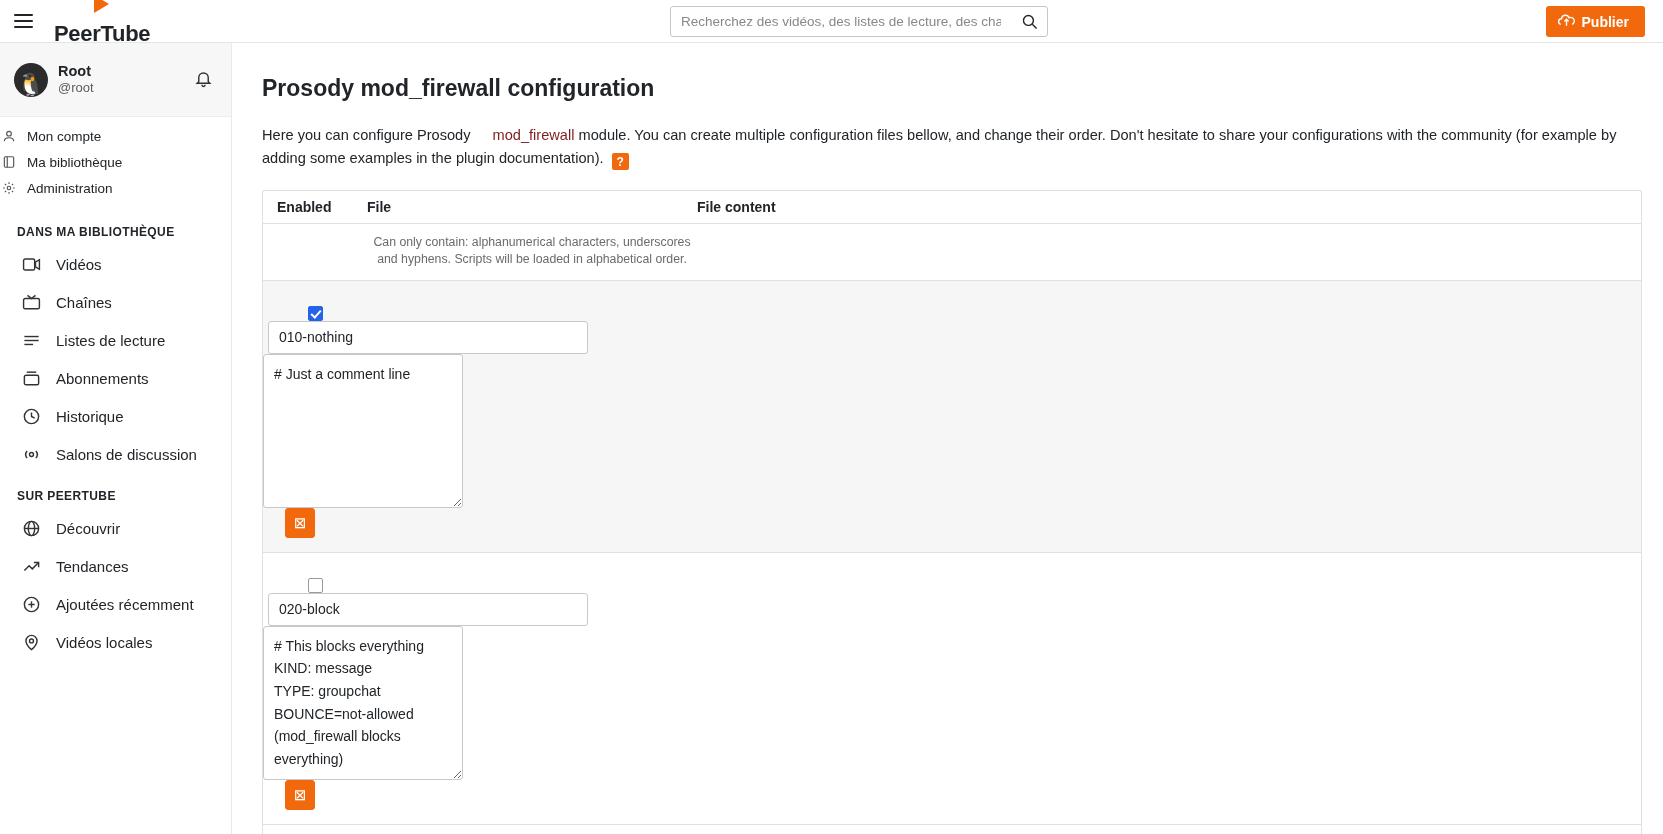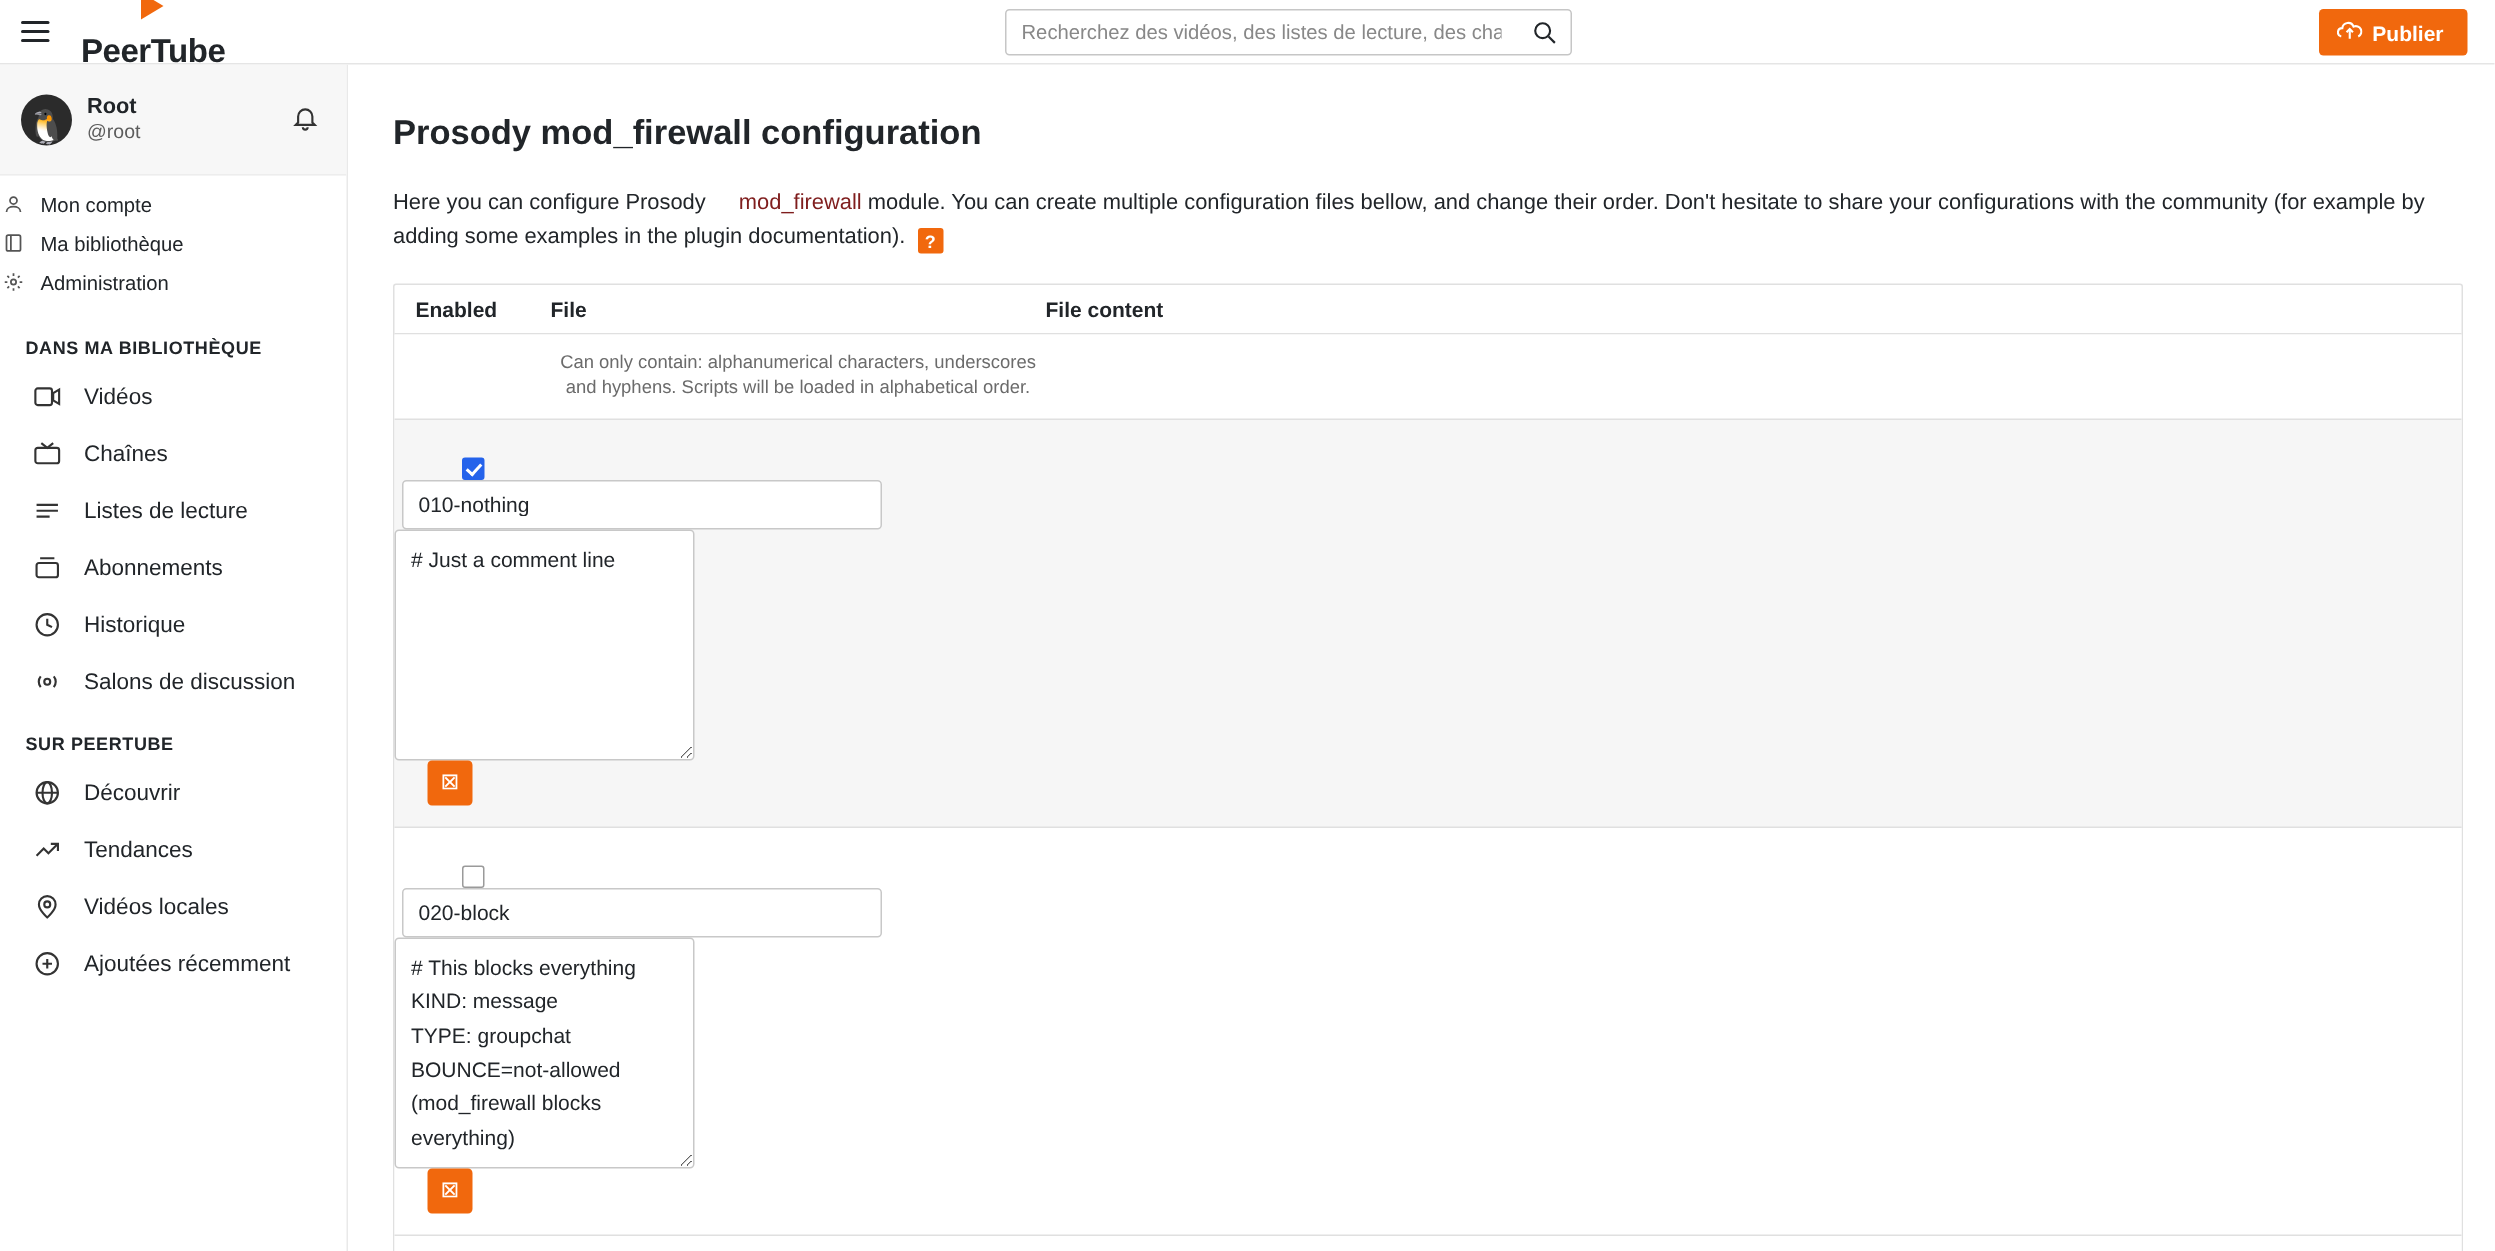--- a/index.html
+++ b/index.html
@@ -376,35 +376,35 @@
         <svg width="19" height="19" viewBox="0 0 24 24" fill="none" stroke="#333" stroke-width="1.8">
           <polyline points="3 17 9 11 13 15 21 7"></polyline>
             <polyline points="15 7 21 7 21 13"></polyline>
           </svg>
       </span>
       <span>Tendances</span>
     </a>
     <a>
       <span class="ic">
         <svg width="19" height="19" viewBox="0 0 24 24" fill="none" stroke="#333" stroke-width="1.8">
-          <path d="M12 21s7-6 7-11a7 7 0 1 0-14 0c0 5 7 11 7 11z"></path>
-            <circle cx="12" cy="10" r="2.5"></circle>
-          </svg>
-      </span>
-      <span>Vidéos locales</span>
-    </a>
-    <a>
-      <span class="ic">
-        <svg width="19" height="19" viewBox="0 0 24 24" fill="none" stroke="#333" stroke-width="1.8">
           <circle cx="12" cy="12" r="9"></circle>
             <line x1="12" y1="8" x2="12" y2="16"></line>
           <line x1="8" y1="12" x2="16" y2="12"></line>
           </svg>
       </span>
       <span>Ajoutées récemment</span>
+    </a>
+    <a>
+      <span class="ic">
+        <svg width="19" height="19" viewBox="0 0 24 24" fill="none" stroke="#333" stroke-width="1.8">
+          <path d="M12 21s7-6 7-11a7 7 0 1 0-14 0c0 5 7 11 7 11z"></path>
+            <circle cx="12" cy="10" r="2.5"></circle>
+          </svg>
+      </span>
+      <span>Vidéos locales</span>
     </a>
   </div>
 </div>
 
 <div id="main">
 
   <h1 id="page-title">Prosody mod_firewall configuration</h1>
 
   <div id="intro">
     <span>Here you can configure Prosody </span><a>mod_firewall</a><span> module. You can create multiple configuration files bellow, and change their order. Don't hesitate to share your configurations with the community (for example by adding some examples in the plugin documentation).</span>

